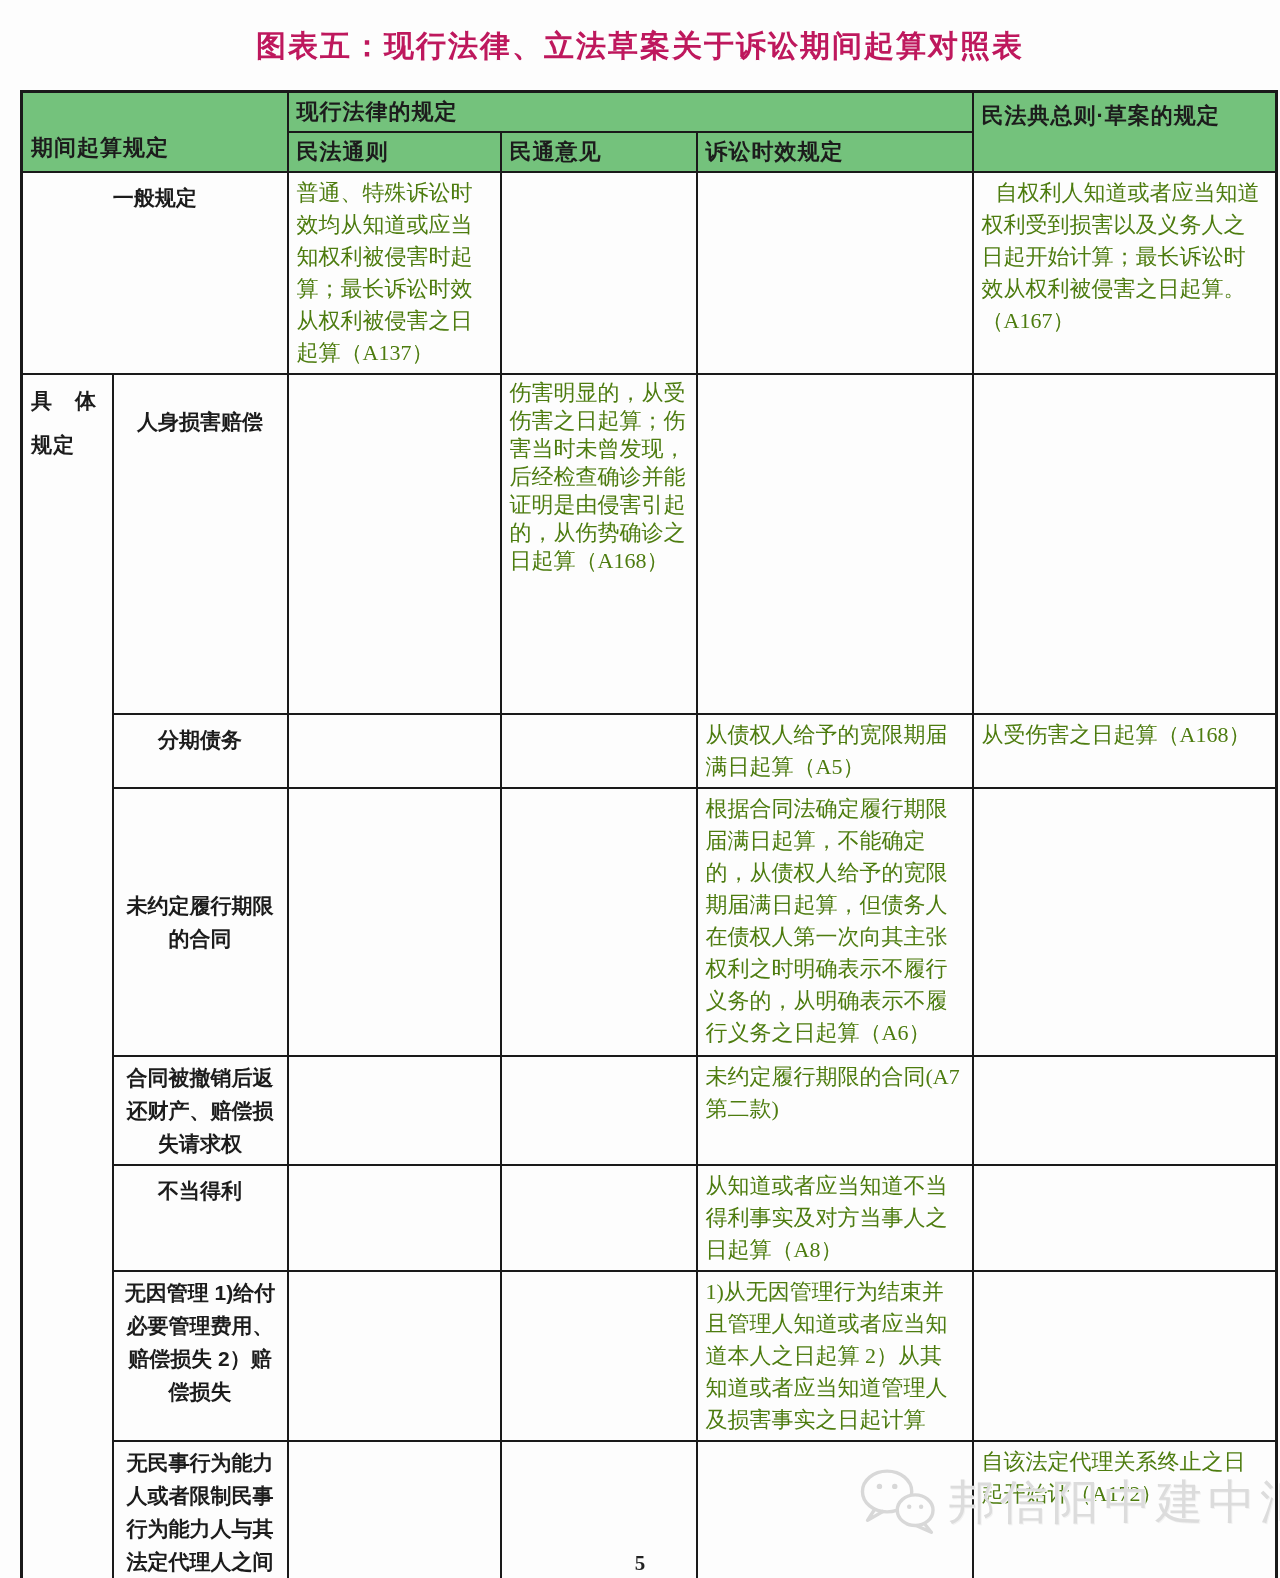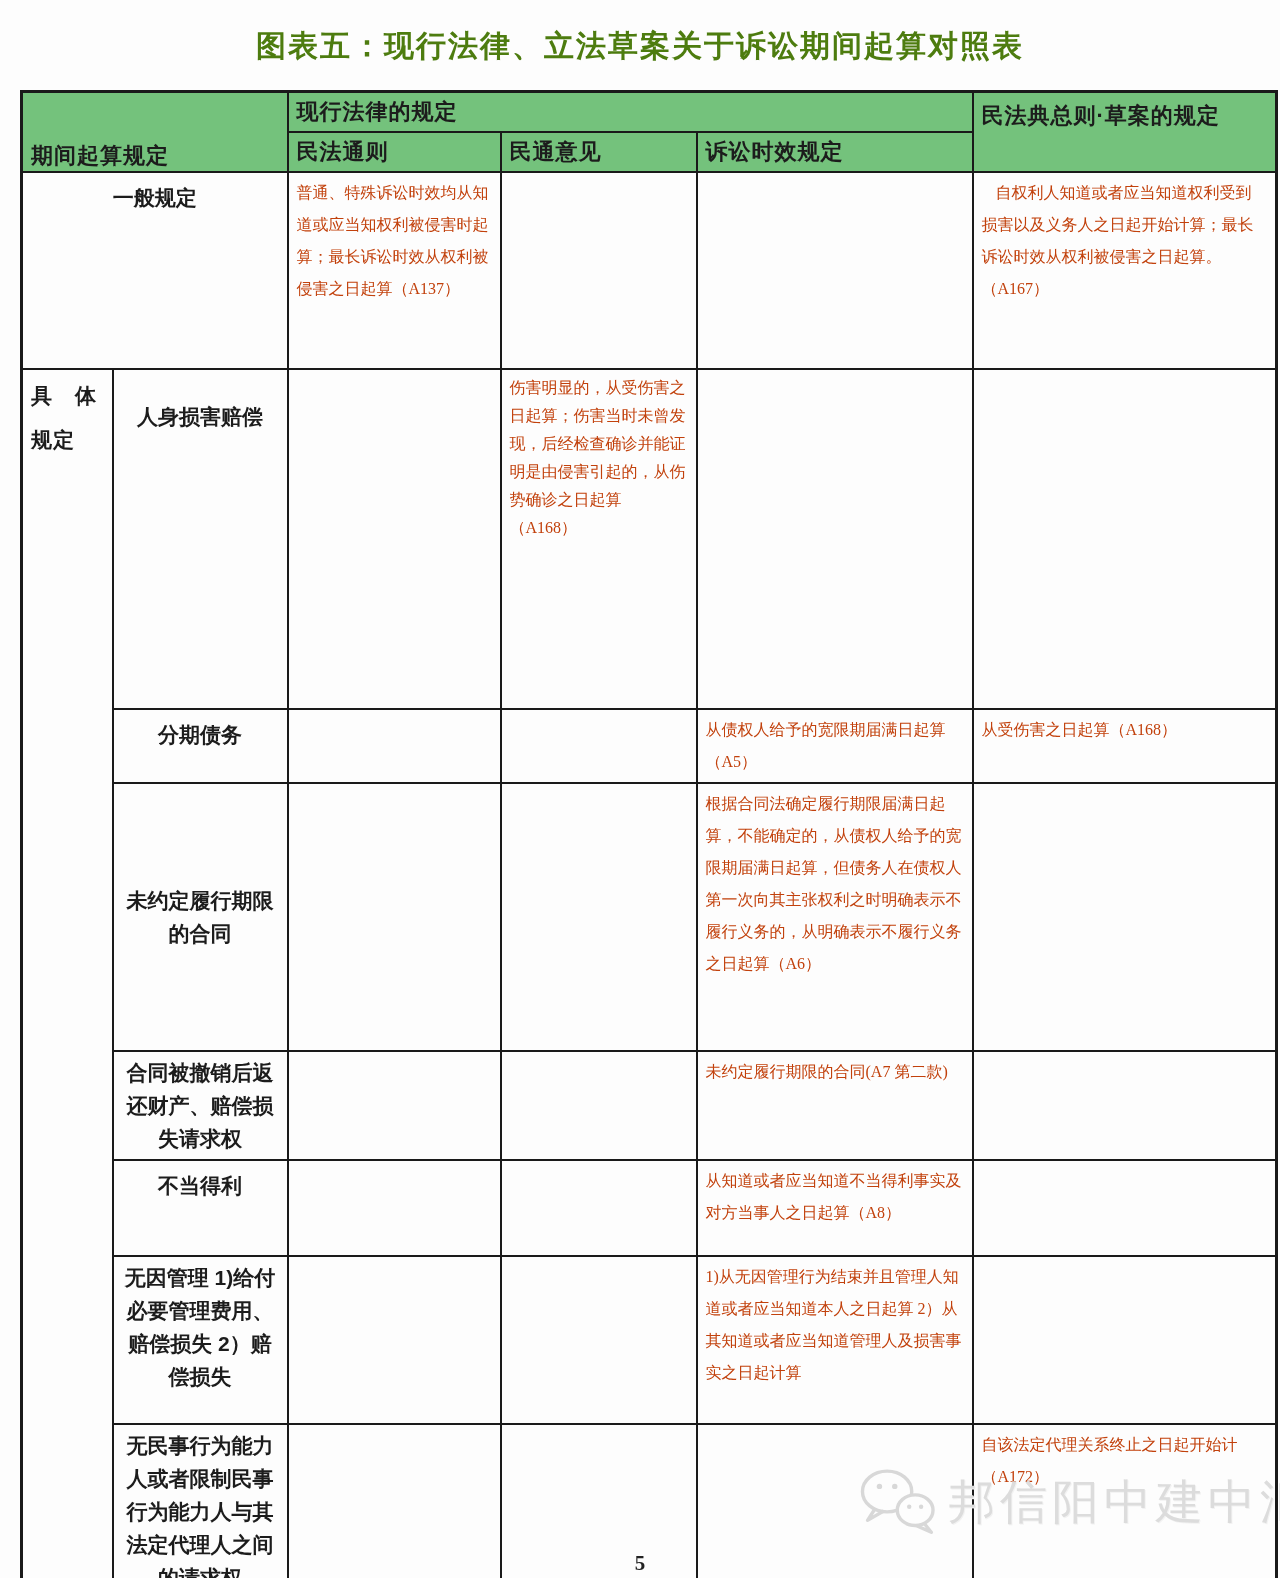--- a/index.html
+++ b/index.html
@@ -13,21 +13,21 @@
     color: #1c1c1c;
   }
   .page-title {
     position: absolute;
     top: 26px; left: 0; width: 100%;
     margin: 0;
     text-align: center;
     font-size: 30px;
     font-weight: bold;
     letter-spacing: 2px;
-    color: #4d7c0f;
+    color: #be185d;
     font-family: "Liberation Sans", sans-serif;
   }
   table.cmp {
     position: absolute;
     left: 20px; top: 90px;
     width: 1255px;
     border-collapse: collapse;
     table-layout: fixed;
     border: 3px solid #1a1a1a;
   }
@@ -39,21 +39,21 @@
   }
   td.hdr {
     background: #74c27c;
     font-weight: bold;
     text-align: left;
     vertical-align: middle;
     font-size: 22px;
     padding: 2px 4px;
     letter-spacing: 1px;
   }
-  td.hdr.period { vertical-align: bottom; padding-bottom: 0; }
+  td.hdr.period { vertical-align: bottom; padding-bottom: 8px; }
   td.hdr.draftcol { vertical-align: top; padding-top: 8px; margin-left: 24px; }
   td.lbl {
     font-weight: bold;
     font-size: 21px;
     text-align: center;
     line-height: 33px;
     padding: 6px 18px;
   }
   td.lbl.mid { vertical-align: middle; }
   td.lbl.pad-lg { padding-top: 30px; }
@@ -61,25 +61,25 @@
   td.speclbl {
     font-weight: bold;
     font-size: 21px;
     padding: 198px 6px 6px 12px;
     line-height: 44px;
     letter-spacing: 1px;
   }
   td.speclbl span { display: block; }
   td.txt {
     font-family: "Liberation Serif", serif;
-    font-size: 16px;
+    font-size: 22px;
     line-height: 32px;
     padding: 6px 14px;
     text-align: left;
-    color: #c2410c;
+    color: #4d7c0f;
   }
   td.txt.compact { line-height: 28px; }
   td.txt.indent { text-indent: 14px; }
   .watermark {
     position: absolute;
     left: 856px; top: 1466px;
     display: flex;
     align-items: center;
     gap: 6px;
     z-index: 5;

